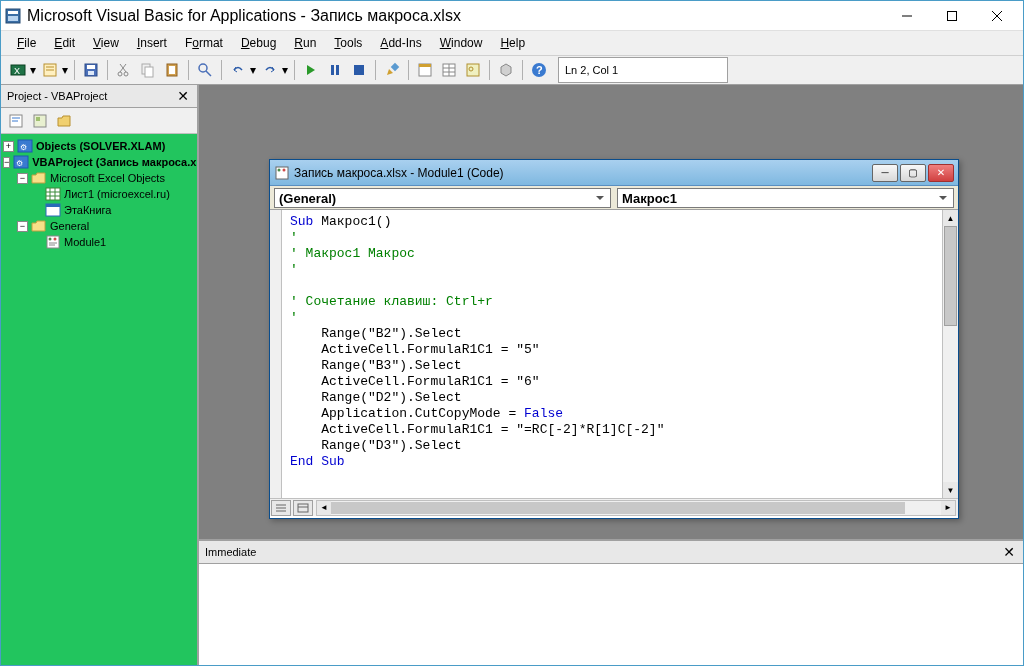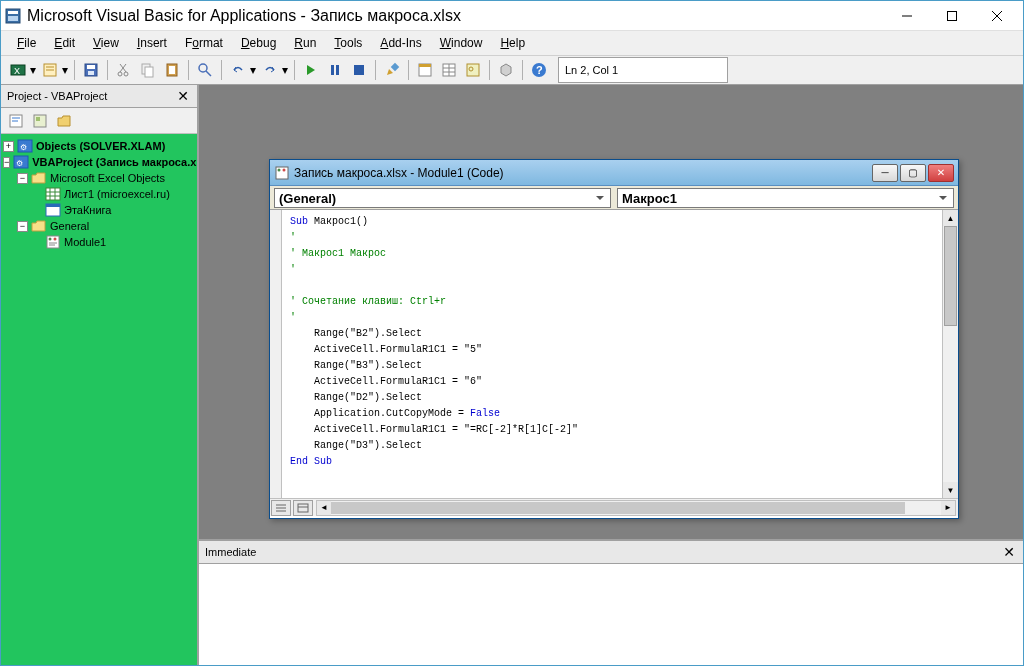--- a/index.html
+++ b/index.html
@@ -34,21 +34,21 @@
 .cw-title { height: 26px; background: linear-gradient(#a9d0ef, #7fb8e0); display: flex; align-items: center; padding: 0 4px; color: #000; font-size: 12px; border-bottom: 1px solid #5a8fc0; }
 .cw-title-text { flex: 1; margin-left: 4px; }
 .cw-ctrls { display: flex; gap: 2px; }
 .cw-btn { width: 26px; height: 18px; border: 1px solid #666; background: linear-gradient(#f8f8f8,#d8d8d8); display: flex; align-items: center; justify-content: center; cursor: pointer; font-size: 10px; border-radius: 2px; }
 .cw-btn.close-b { background: linear-gradient(#f08080,#d04040); color: #fff; border-color: #a03030; }
 .cw-dropdowns { height: 24px; display: flex; padding: 2px 4px; gap: 6px; background: #ece9d8; border-bottom: 1px solid #a0a0a0; }
 .cw-dd { flex: 1; height: 20px; border: 1px solid #7a7a7a; background: #fff; padding: 1px 4px; display: flex; align-items: center; font-size: 13px; font-weight: bold; position: relative; }
 .cw-dd::after { content: ""; position: absolute; right: 6px; top: 7px; border-left: 4px solid transparent; border-right: 4px solid transparent; border-top: 4px solid #555; }
 .code-body { height: calc(100% - 70px); display: flex; }
 .code-gutter { width: 12px; background: #f0f0f0; border-right: 1px solid #c0c0c0; }
-.code-text { flex: 1; padding: 4px 8px; font-family: "Courier New", monospace; font-size: 10px; line-height: 16px; white-space: pre; overflow: hidden; position: relative; }
+.code-text { flex: 1; padding: 4px 8px; font-family: "Courier New", monospace; font-size: 13px; line-height: 16px; white-space: pre; overflow: hidden; position: relative; }
 .code-vscroll { width: 16px; background: #f0f0f0; border-left: 1px solid #c0c0c0; position: relative; }
 .vsb-thumb { position: absolute; left: 1px; right: 1px; top: 16px; height: 100px; background: #c8c8c8; border: 1px solid #a0a0a0; }
 .vsb-arrow { position: absolute; left: 0; right: 0; height: 16px; display: flex; align-items: center; justify-content: center; background: #e8e8e8; font-size: 8px; }
 .code-bottom { height: 18px; background: #f0f0f0; border-top: 1px solid #c0c0c0; display: flex; align-items: center; }
 .cb-btn { width: 20px; height: 16px; border: 1px solid #a0a0a0; margin: 1px; background: #e8e8e8; display: flex; align-items: center; justify-content: center; }
 .cb-scroll { flex: 1; height: 16px; background: #f0f0f0; border: 1px solid #c0c0c0; margin: 0 2px; position: relative; }
 .cb-thumb { position: absolute; top: 1px; bottom: 1px; left: 14px; width: 90%; background: #c8c8c8; }
 .cb-arrow { width: 14px; height: 14px; position: absolute; display: flex; align-items: center; justify-content: center; background: #e8e8e8; top: 0; font-size: 8px; }
 .kw-blue { color: #0000d0; }
 .kw-green { color: #008000; }

